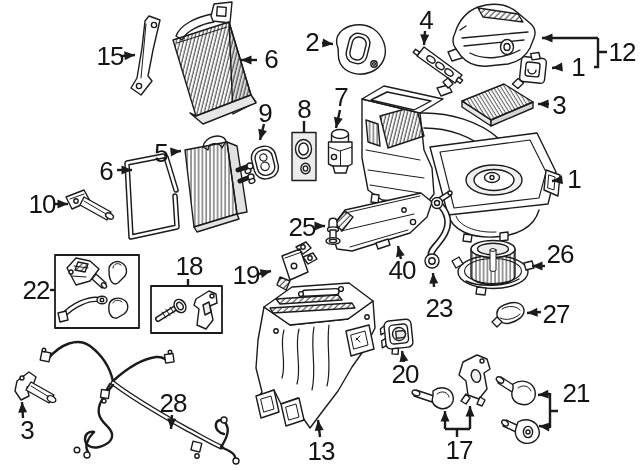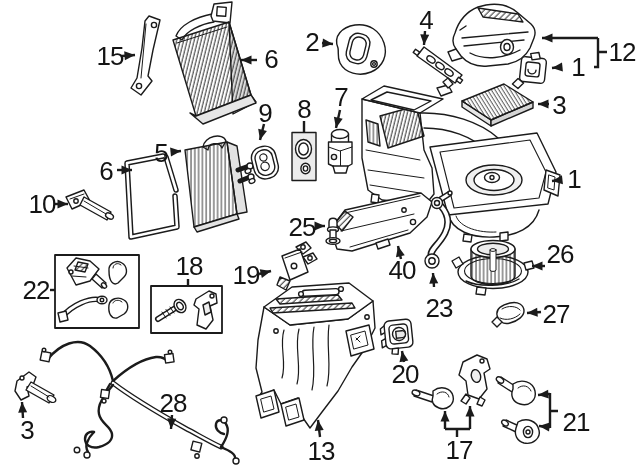--- a/index.html
+++ b/index.html
@@ -406,21 +406,21 @@
 <div class="co" style="left:27px;top:430px">3</div>
 <div class="co" style="left:622px;top:52px">12</div>
 <div class="co" style="left:321px;top:451px">13</div>
 <div class="co" style="left:271px;top:59px">6</div>
 <div class="co" style="left:110px;top:56px">15</div>
 <div class="co" style="left:578px;top:67px">1</div>
 <div class="co" style="left:459px;top:450px">17</div>
 <div class="co" style="left:189px;top:266px">18</div>
 <div class="co" style="left:246px;top:275px">19</div>
 <div class="co" style="left:405px;top:374px">20</div>
-<div class="co" style="left:576px;top:422px">21</div>
+<div class="co" style="left:576px;top:393px">21</div>
 <div class="co" style="left:36px;top:290px">22</div>
 <div class="co" style="left:439px;top:308px">23</div>
 <div class="co" style="left:402px;top:270px">40</div>
 <div class="co" style="left:302px;top:227px">25</div>
 <div class="co" style="left:560px;top:254px">26</div>
 <div class="co" style="left:556px;top:314px">27</div>
 <div class="co" style="left:173px;top:403px">28</div>
 </div>
 
 </body></html>

